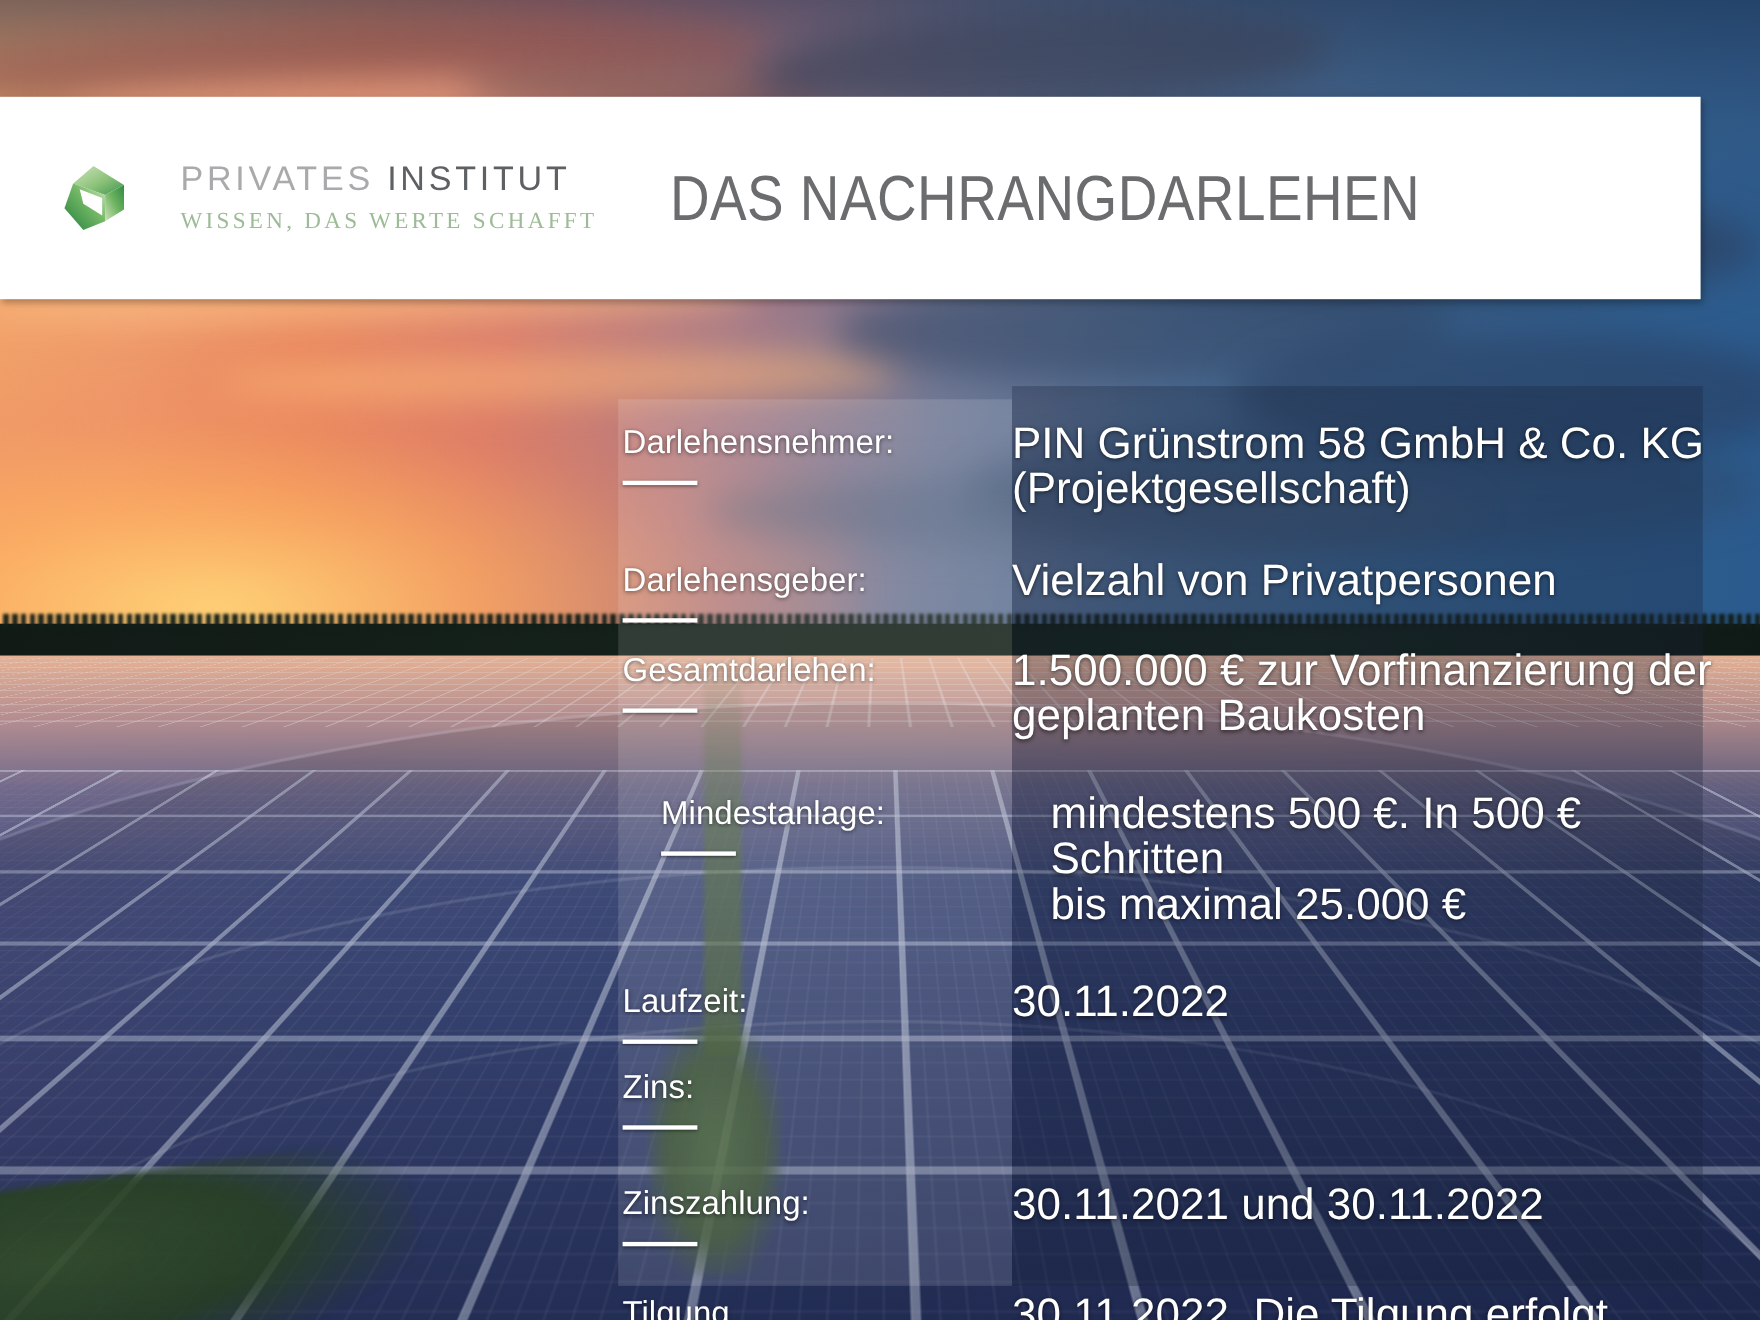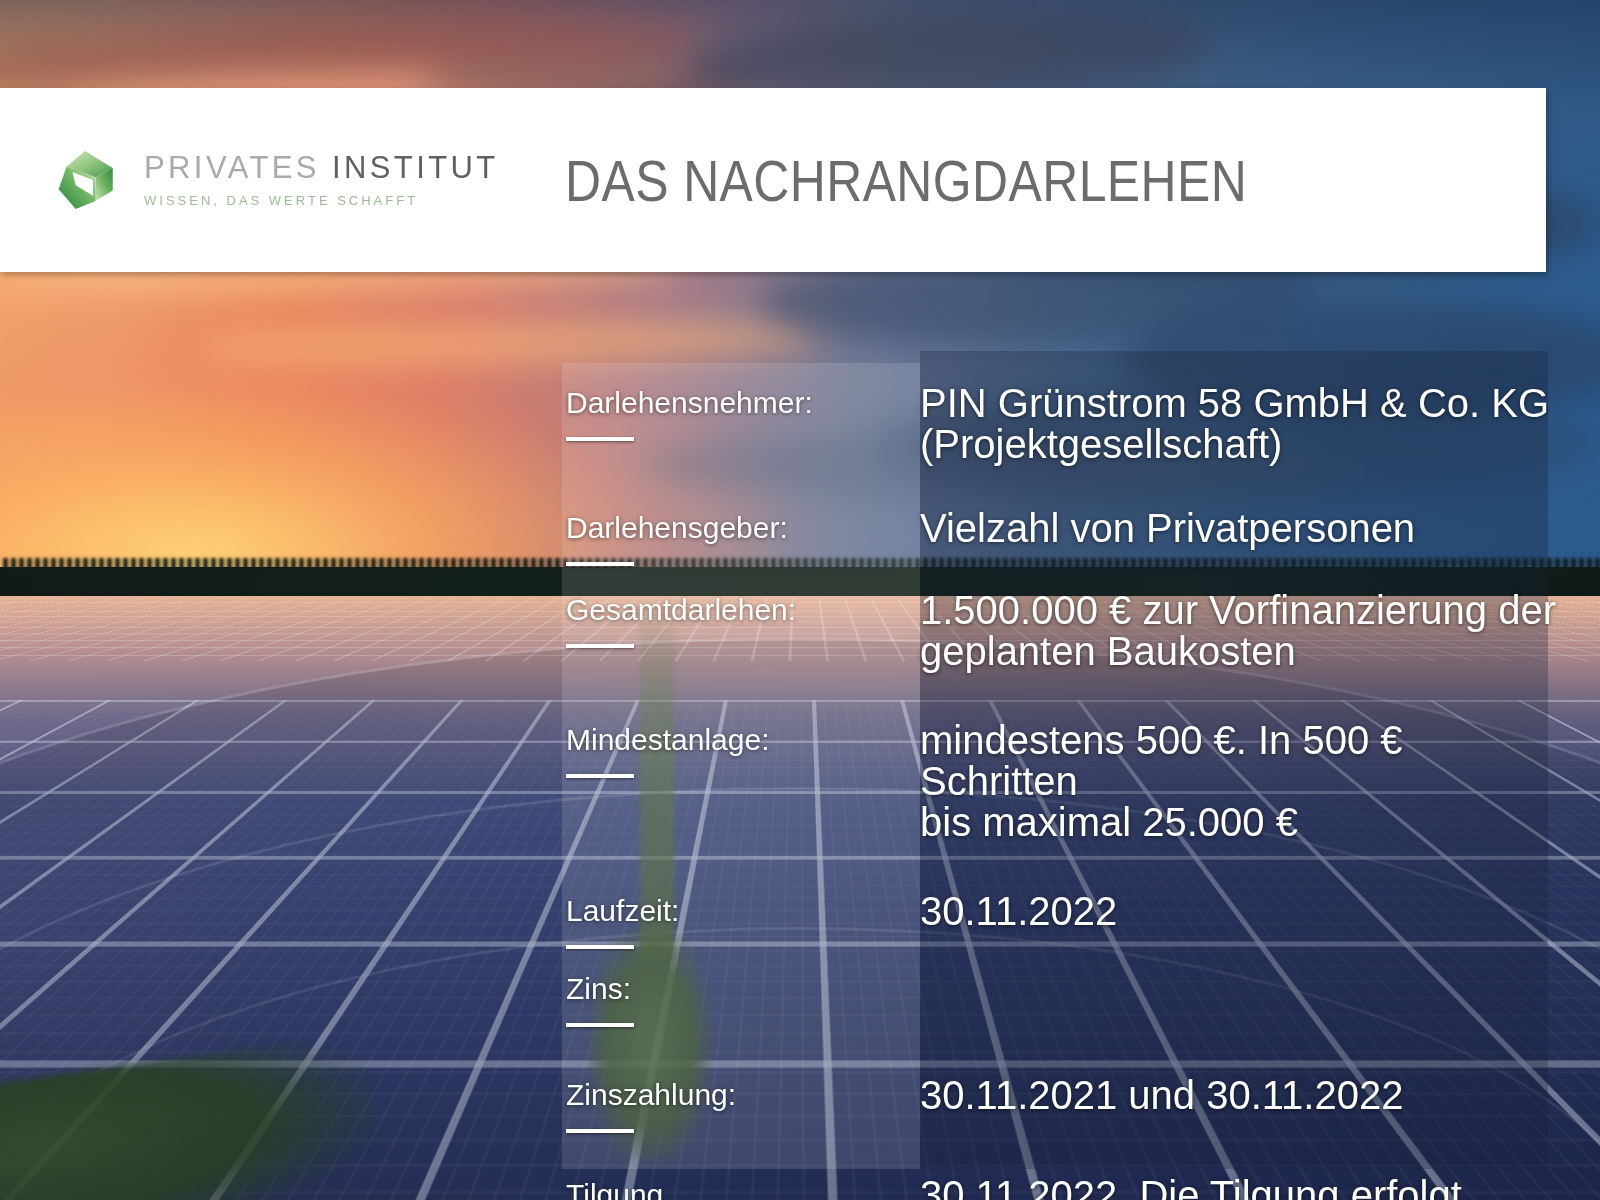--- a/index.html
+++ b/index.html
@@ -170,31 +170,31 @@
     background:linear-gradient(to bottom, rgba(0,0,0,0) 55%, rgba(8,14,34,.18) 100%);
   }
 
   
   .header{
     position:absolute;left:0;top:88px;width:1546px;height:184px;
     background:#ffffff;
     box-shadow:2px 3px 6px rgba(0,0,0,.28);
     display:flex;align-items:center;
   }
-  .logo-wrap{display:flex;align-items:center;margin-left:52px;}
+  .logo-wrap{display:flex;align-items:center;margin-left:52px;gap:20px;}
   .logo-mark{width:66px;height:66px;position:relative;flex:none;}
   .logo-text{margin-left:26px;}
   .logo-line1{
     font-size:31px;letter-spacing:3.4px;line-height:1;white-space:nowrap;
   }
   .logo-line1 .w1{color:#a8aaab;font-weight:400;}
   .logo-line1 .w2{color:#5e6163;font-weight:400;}
   .logo-line2{
-    margin-top:10px;font-size:13px;letter-spacing:3.0px;
-    color:#9dbb96;font-weight:400;white-space:nowrap;
+    margin-top:10px;font-size:21px;letter-spacing:3.0px;
+    color:#9dbb96;font-weight:400;white-space:nowrap;font-family:Liberation Serif, serif;
   }
   .slide-title{
     margin-left:66px;
     font-size:58px;letter-spacing:.5px;color:#6a6c6e;
     font-weight:400;white-space:nowrap;
     transform:scaleX(.86);transform-origin:left center;
   }
 
   
   .panel-left{
@@ -328,21 +328,21 @@
 
     <div class="row" style="margin-top:24px;">
       <div class="label-cell">
         <div class="label">Gesamtdarlehen:</div>
         <div class="rule"></div>
       </div>
       <div class="value">1.500.000 € zur Vorfinanzierung der
 geplanten Baukosten</div>
     </div>
 
-    <div class="row" style="margin-top:48px;">
+    <div class="row" style="margin-top:48px;margin-left:35px;">
       <div class="label-cell">
         <div class="label">Mindestanlage:</div>
         <div class="rule"></div>
       </div>
       <div class="value">mindestens 500 €. In 500 € Schritten
 bis maximal 25.000 €</div>
     </div>
 
     <div class="row" style="margin-top:48px;">
       <div class="label-cell">

